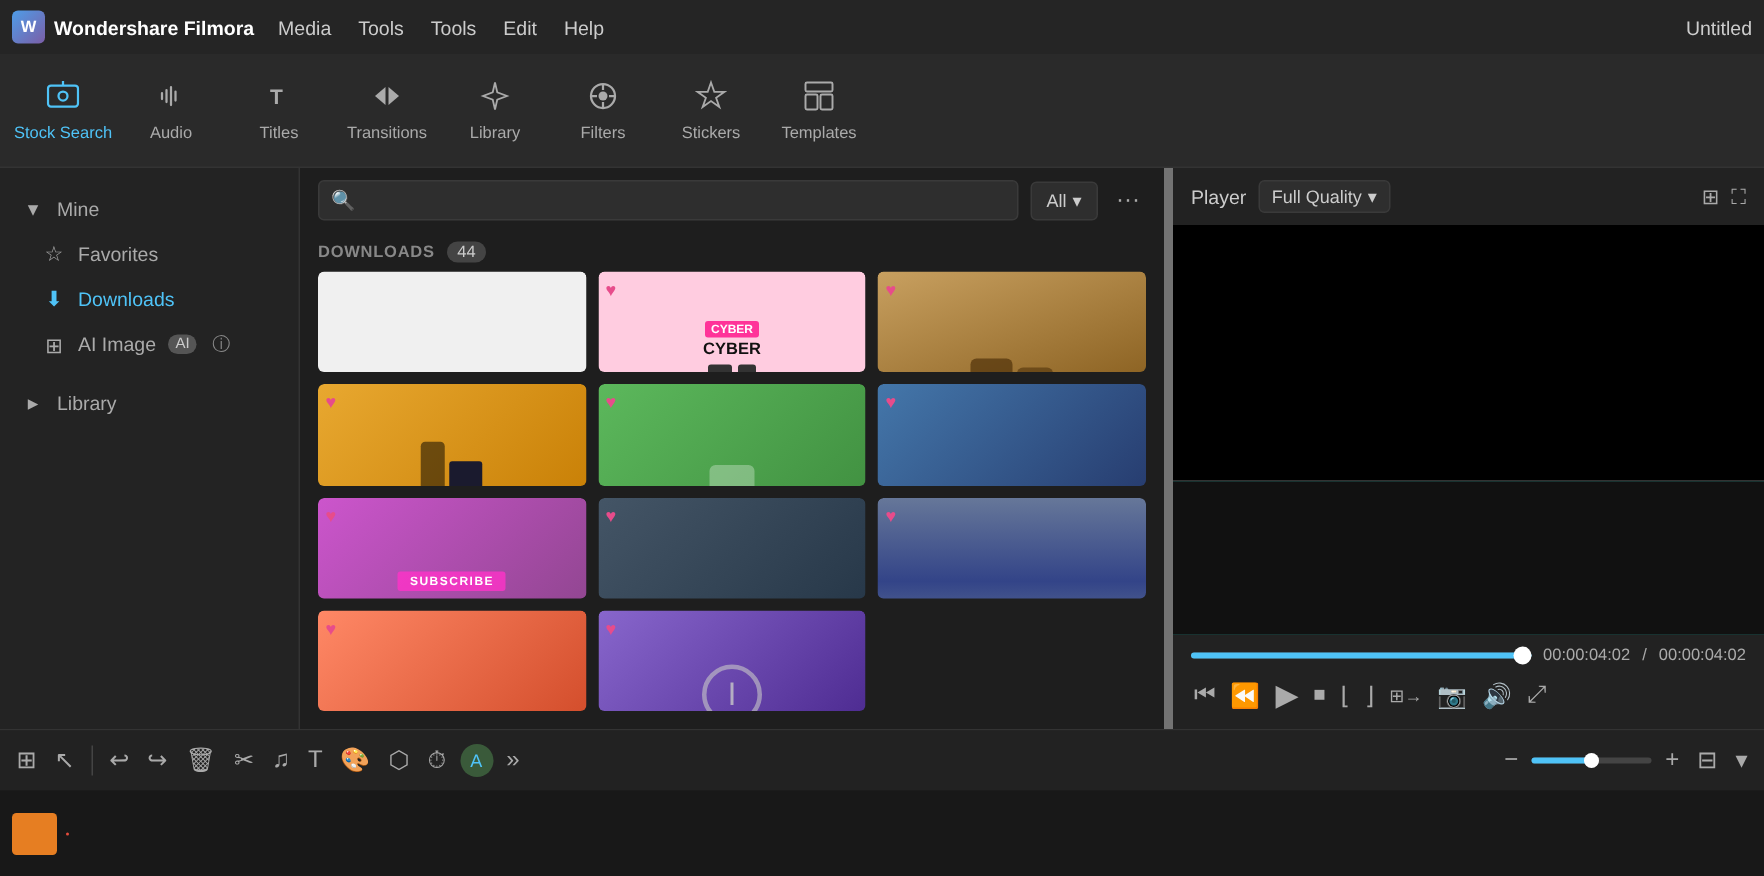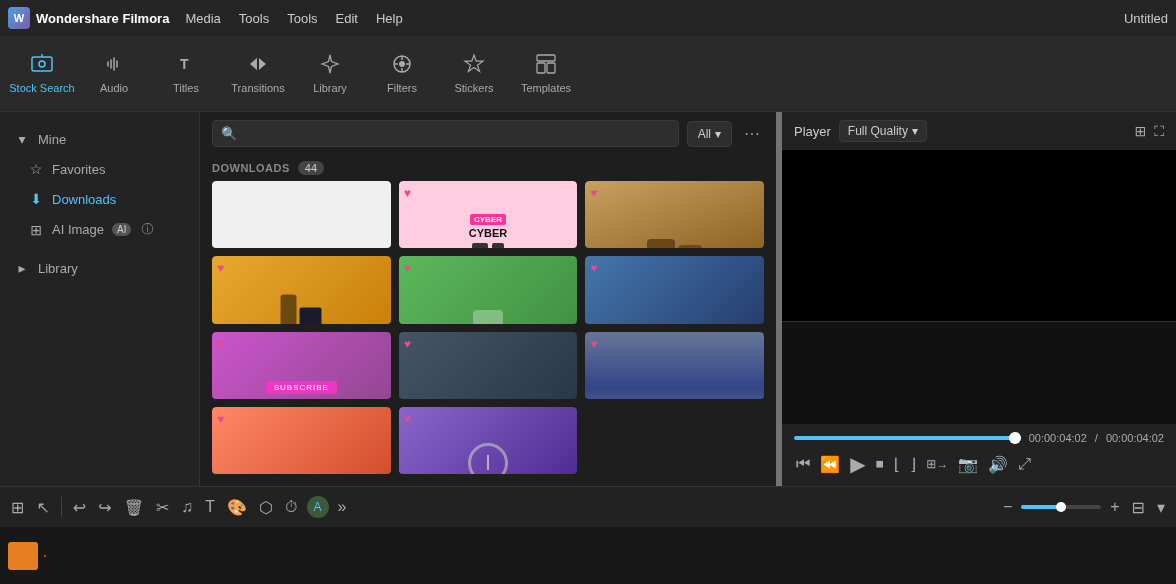--- a/index.html
+++ b/index.html
@@ -594,21 +594,21 @@
       <div class="media-item">
         <div class="media-thumb thumb-man" style="position:relative;">
           <span class="heart-icon">♥</span>
 
         </div>
 
       </div>
 
       <div class="media-item">
         <div class="media-thumb thumb-subscribe" style="position:relative; display:flex; align-items:center; justify-content:center;">
-          <div style="background:rgba(255,50,200,0.8);color:white;font-size:8px;padding:2px 8px;border-radius:2px;font-weight:400;letter-spacing:1px;">SUBSCRIBE</div>
+          <div style="background:rgba(255,50,200,0.8);color:white;font-size:8px;padding:2px 8px;border-radius:2px;font-weight:700;letter-spacing:1px;">SUBSCRIBE</div>
           <span class="heart-icon">♥</span>
 
         </div>
 
       </div>
 
       <div class="media-item">
         <div class="media-thumb thumb-catering" style="position:relative;">
           <span class="heart-icon">♥</span>
 

